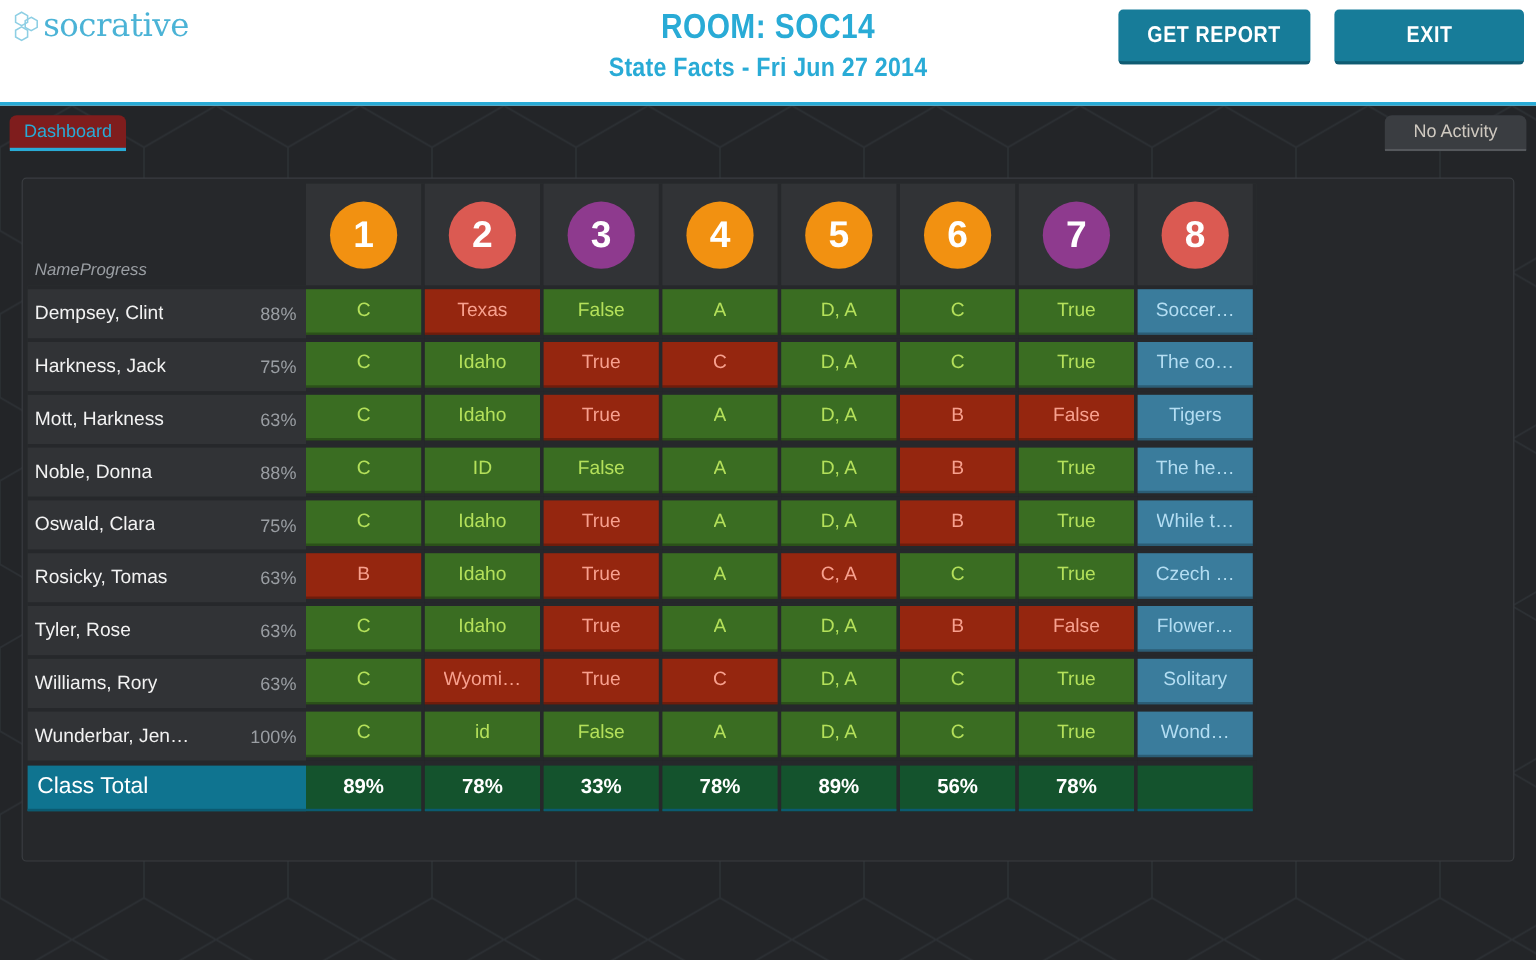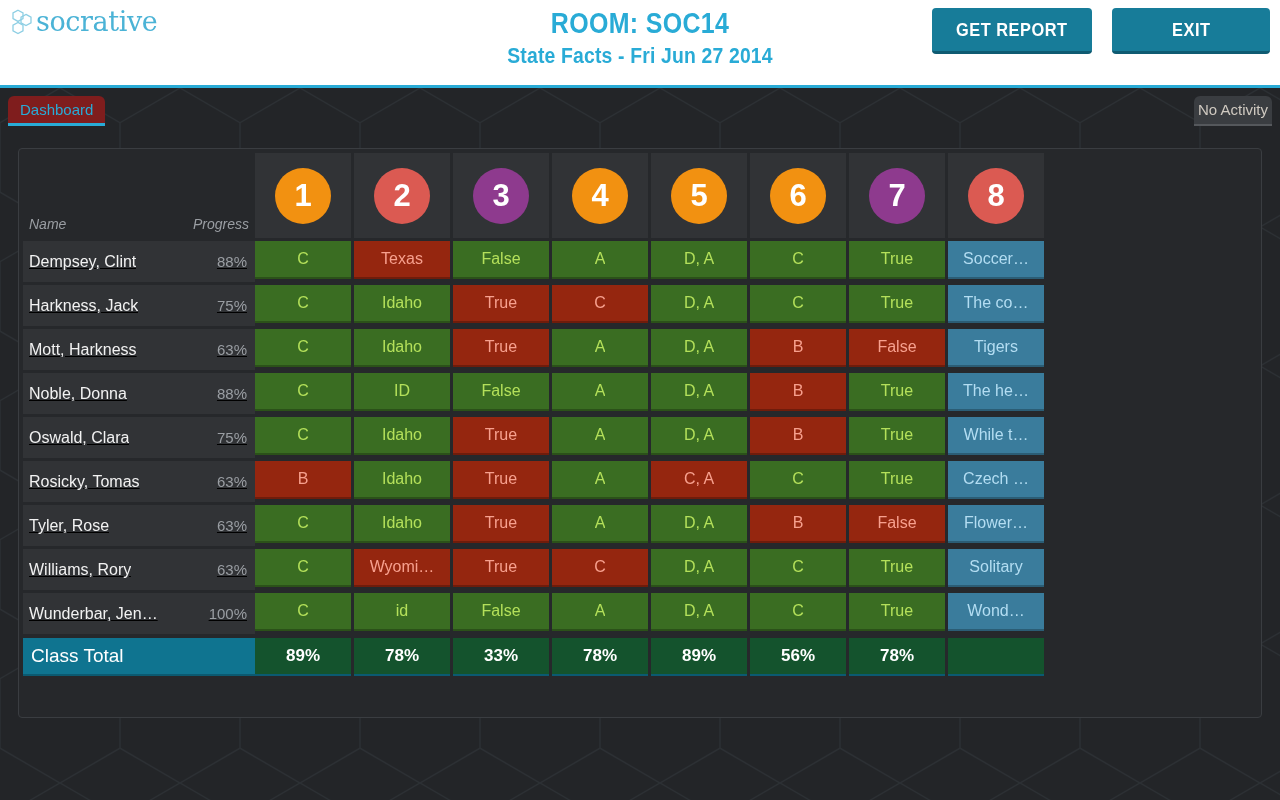--- a/index.html
+++ b/index.html
@@ -121,21 +121,21 @@
     color: #29abd6;
     font-size: 15px;
     line-height: 27px;
     cursor: pointer;
     white-space: nowrap;
   }
   #status-no-activity {
     position: absolute;
     right: 8px; top: 8px;
     height: 30px;
-    padding: 0 4px;
+    padding: 0 24px;
     background: #3a3d41;
     border-radius: 6px 6px 0 0;
     border-bottom: 2px solid #55585c;
     color: #cfc9c0;
     font-size: 15px;
     line-height: 28px;
     white-space: nowrap;
   }
 
   
@@ -190,40 +190,39 @@
     font-style: italic;
     font-size: 14px;
     color: #9a9ea3;
     font-weight: normal;
   }
   .hdr-name { text-align: left; }
   .hdr-progress { text-align: right; padding-right: 6px; }
 
   .name-head-inner {
     display: flex;
-    justify-content: space-between;
+    justify-content: flex-start;
     align-items: flex-end;
     width: 226px;
   }
 
   
   .student-row { height: 44px; }
 
   .name-cell {
     width: 232px;
     background: #313336;
     padding: 0 8px 0 6px;
     border-top: 3px solid #26282b;
     vertical-align: middle;
   }
   .name-inner {
     display: flex;
     justify-content: space-between;
-    align-items: center;
-    text-decoration: underline;
+    align-items: flex-end;
   }
   .student-name {
     color: #f2f2f2;
     font-size: 16px;
     white-space: nowrap;
     overflow: hidden;
     text-overflow: ellipsis;
     max-width: 160px;
   }
   .student-progress {

